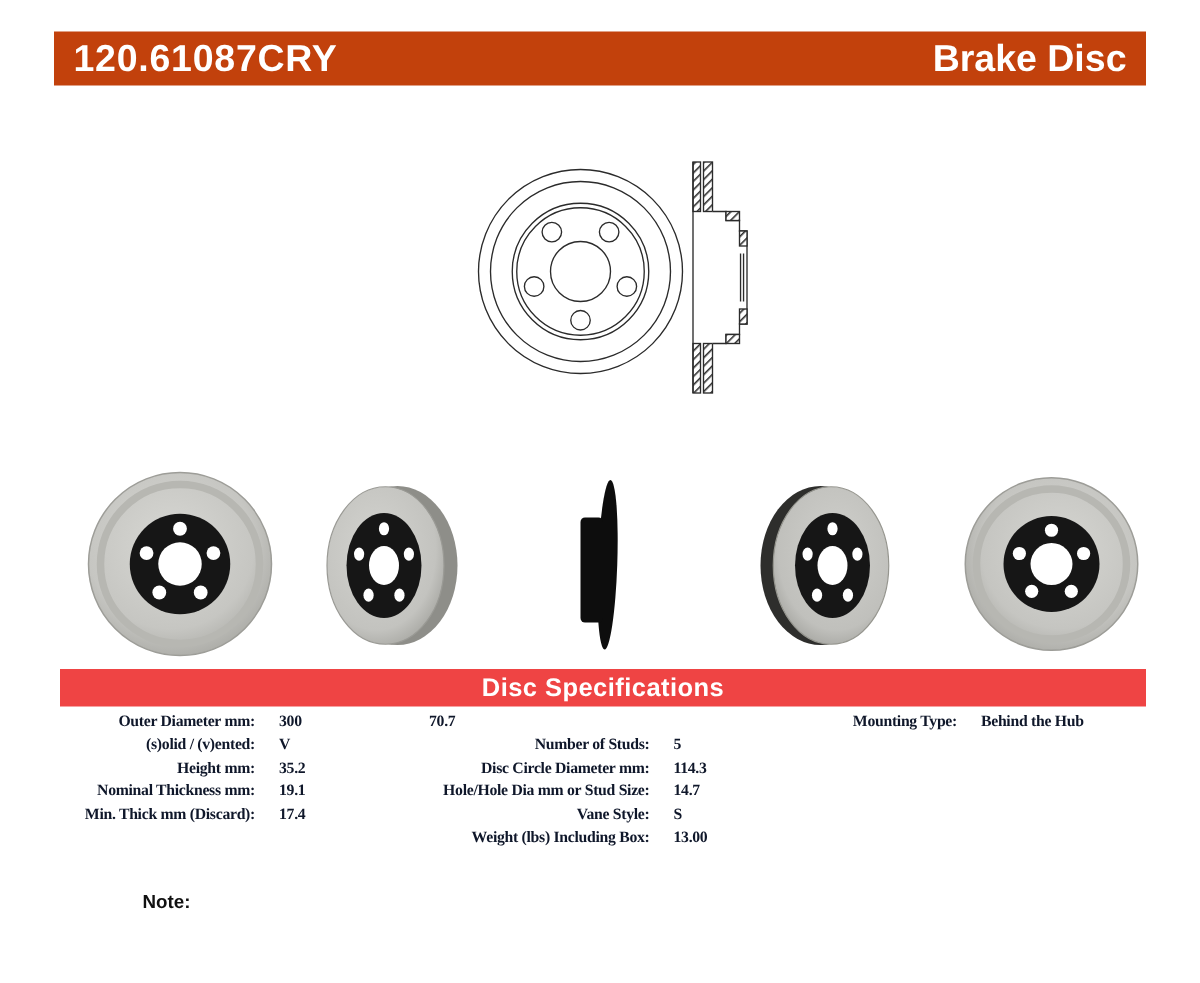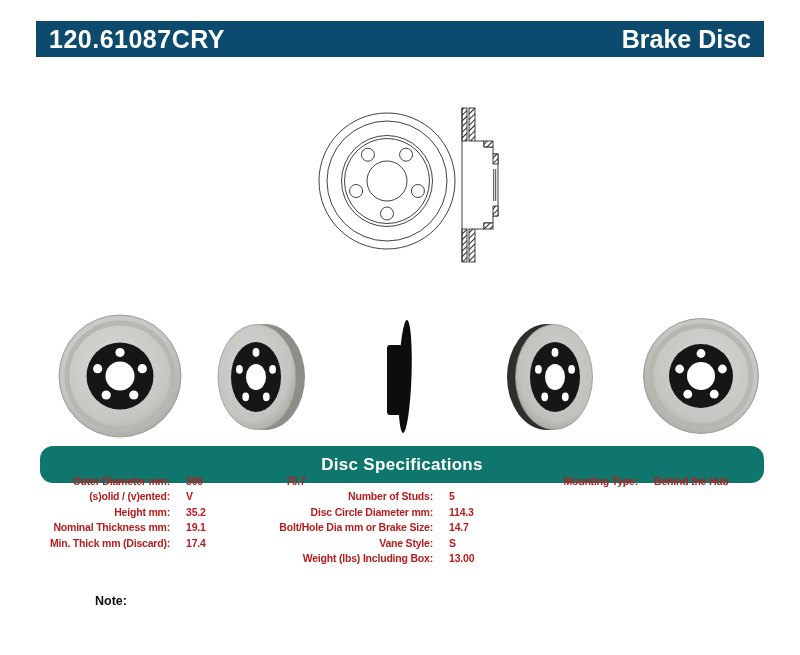--- a/index.html
+++ b/index.html
@@ -3,40 +3,40 @@
 <meta charset="utf-8">
 <style>
   html,body { margin:0; padding:0; background:#ffffff; }
   .page {
     position:relative; width:800px; height:655px; background:#ffffff;
     font-family:"Liberation Sans","DejaVu Sans",sans-serif; overflow:hidden;
   }
   
   .title-bar {
     position:absolute; left:36px; top:21px; width:728px; height:36px;
-    background:#0c4a6e; color:#fff; display:flex; align-items:center;
+    background:#c2410c; color:#fff; display:flex; align-items:center;
     justify-content:space-between; padding:0 13px; box-sizing:border-box;
   }
   .title-bar .part-no { font-size:25px; font-weight:700; letter-spacing:0.5px; }
   .title-bar .prod-type { font-size:25px; font-weight:700; }
   .section-bar {
-    position:absolute; left:40px; top:446px; width:724px; height:37px;
-    background:#0f766e; color:#fff; display:flex; align-items:center; justify-content:center;border-radius:13px;
+    position:absolute; left:40px; top:446px; width:724px; height:25px;
+    background:#ef4444; color:#fff; display:flex; align-items:center; justify-content:center;
   }
   .section-bar .section-title { font-size:17px; font-weight:700; letter-spacing:0.3px; }
   
   .art { position:absolute; }
   .drawing { left:295px; top:95px; }
   .photo1 { left:55px;  top:314px; }
   .photo2 { left:212px; top:320px; }
   .photo3 { left:380px; top:316px; }
   .photo4 { left:503px; top:320px; }
   .photo5 { left:640px; top:317px; }
   
-  .spec-col { position:absolute; top:474px; color:#b91c1c; }
+  .spec-col { position:absolute; top:474px; color:#0f172a;font-family:Liberation Serif, serif; }
   .spec-row { display:flex; line-height:15.4px; font-size:10.5px; font-weight:700; letter-spacing:-0.2px; white-space:nowrap; }
   .spec-label { text-align:right; }
   .spec-value { margin-left:16px; text-align:left; }
   .col-left  { left:40px; }  .col-left  .spec-label { width:130px; }
   .col-center{ left:270px; } .col-center .spec-label { width:163px; }
   .col-right { left:518px; } .col-right .spec-label { width:120px; }
   
   .note {
     position:absolute; left:95px; top:571px; font-size:12.5px; font-weight:700; color:#111;margin-top:23px;
   }
@@ -210,21 +210,21 @@
     </div>
     <div class="spec-row">
       <span class="spec-label">Number of Studs:</span>
       <span class="spec-value">5</span>
     </div>
     <div class="spec-row">
       <span class="spec-label">Disc Circle Diameter mm:</span>
       <span class="spec-value">114.3</span>
     </div>
     <div class="spec-row">
-      <span class="spec-label">Bolt/Hole Dia mm or Brake Size:</span>
+      <span class="spec-label">Hole/Hole Dia mm or Stud Size:</span>
       <span class="spec-value">14.7</span>
     </div>
     <div class="spec-row">
       <span class="spec-label">Vane Style:</span>
       <span class="spec-value">S</span>
     </div>
     <div class="spec-row">
       <span class="spec-label">Weight (lbs) Including Box:</span>
       <span class="spec-value">13.00</span>
     </div>

